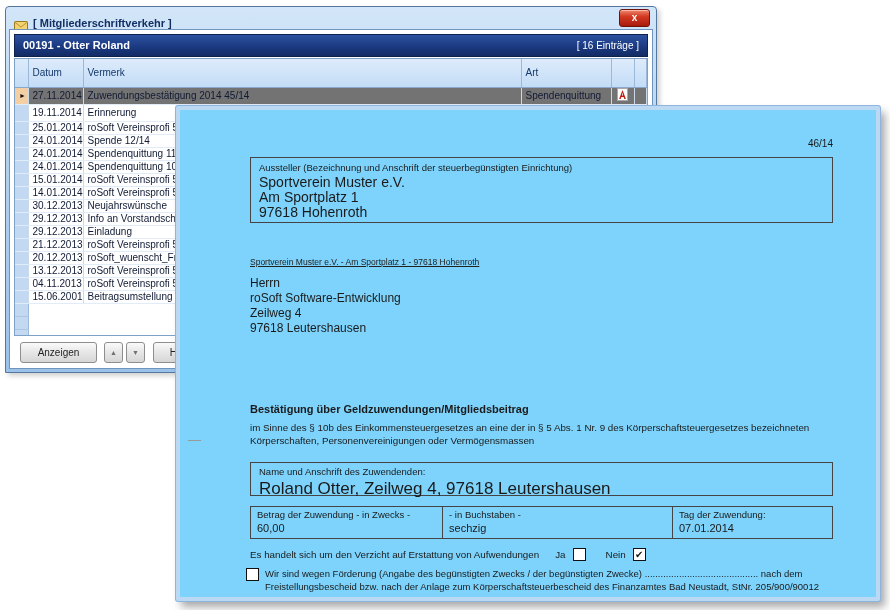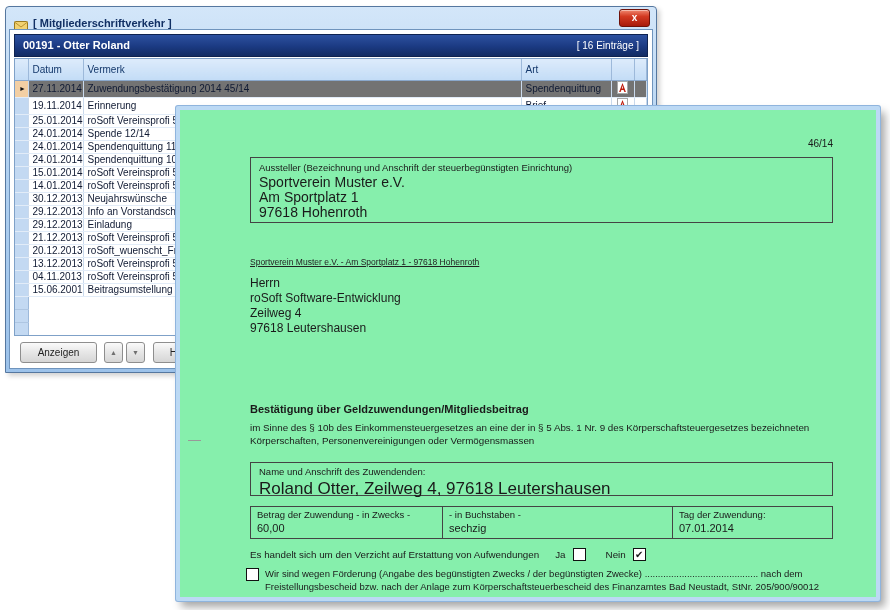--- a/index.html
+++ b/index.html
@@ -22,21 +22,21 @@
         background:#ffffff;border:1px solid #6f94bd;padding:4px;}
   .member-header{height:21px;line-height:21px;
         background:linear-gradient(180deg,#2d51a0 0%,#1b3a82 55%,#122b63 100%);
         color:#ffffff;padding:0 8px;display:flex;justify-content:space-between;align-items:center;
         border:1px solid #0e2250;gap:33px;}
   .member-name{font-size:11px;font-weight:700;}
   .member-count{font-size:10px;font-weight:400;}
   .grid{margin-top:1px;height:276px;border:1px solid #7fa1c8;overflow:hidden;background:#fff;}
   table.datagrid{border-collapse:collapse;table-layout:fixed;width:631px;font-size:10px;color:#101a33;}
   table.datagrid th{background:linear-gradient(180deg,#ddebfb 0%,#c3dcf6 100%);
-        color:#14386b;font-weight:400;text-align:left;height:21px;line-height:12px;
+        color:#14386b;font-weight:400;text-align:left;height:28px;line-height:12px;
         padding:0 4px;border-right:1px solid #9db9da;border-bottom:1px solid #8aa8cc;
         overflow:hidden;white-space:nowrap;margin-left:33px;}
   table.datagrid td{height:12px;line-height:12px;padding:0 4px;border-right:1px solid #c9d9ec;
         border-bottom:1px solid #e2ecf8;overflow:hidden;white-space:nowrap;}
   td.sel-cell{background:#c3d9f2;border-right:1px solid #9db9da;border-bottom:1px solid #aec6e2;
         padding:0 1px;text-align:center;font-size:7px;color:#111;}
   tr.sel td{background:#737373;}
   tr.sel td.sel-cell{background:#f3cfa3;}
   tr.filler td{border:none;background:#fff;}
   tr.filler td.sel-cell{background:#c3d9f2;border-right:1px solid #9db9da;border-bottom:1px solid #aec6e2;}
@@ -45,21 +45,21 @@
   .btn{height:21px;background:linear-gradient(180deg,#fafafa 0%,#e8e8e8 45%,#d6d6d6 100%);
         border:1px solid #8e8e8e;border-radius:3px;font-size:10px;color:#222;
         display:inline-flex;align-items:center;justify-content:center;box-sizing:border-box;}
   .btn-anzeigen{width:77px;}
   .btn-small{width:19px;margin-left:7px;font-size:7px;color:#707070;}
   .btn-small + .btn-small{margin-left:3px;}
   .btn-hinzu{width:84px;margin-left:8px;}
 
   
   .doc{position:absolute;left:176px;top:106px;width:696px;height:487px;
-       background:#86efac;border:4px solid #bcd9f4;border-radius:2px;
+       background:#7dd3fc;border:4px solid #bcd9f4;border-radius:2px;
        box-shadow:0 0 0 1px #8fb4dd,5px 6px 9px rgba(0,0,0,0.35);z-index:10;}
   .doc-inner{position:relative;width:100%;height:100%;color:#1a1a1a;}
   .pagenum{position:absolute;top:28px;right:43px;font-size:10px;}
   .issuer-box{position:absolute;left:70px;top:47px;width:565px;height:56px;
        border:1px solid #444;padding:4px 8px;}
   .issuer-label{font-size:9.5px;margin-bottom:2px;}
   .issuer-line{font-size:14px;line-height:15px;}
   .sender-line{position:absolute;left:70px;top:147px;font-size:8.5px;color:#222;
        text-decoration:underline;}
   .recipient{position:absolute;left:70px;top:166px;font-size:12px;line-height:15px;}

